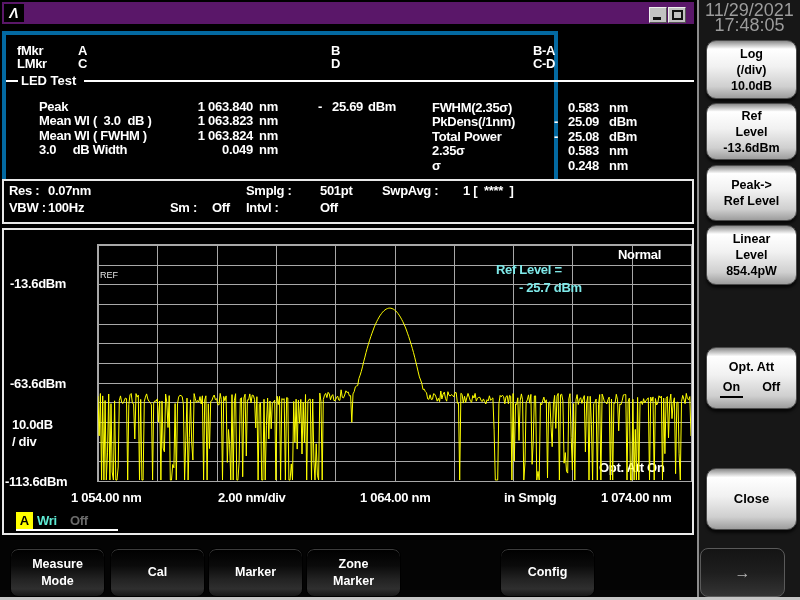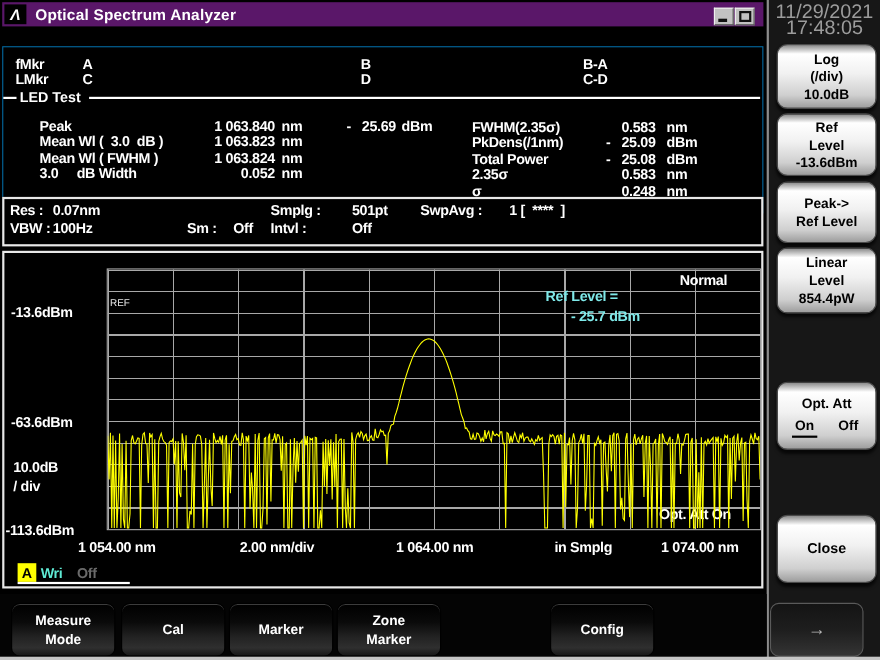--- a/index.html
+++ b/index.html
@@ -13,21 +13,21 @@
   .titlebar{position:absolute;left:2px;top:2px;width:692px;height:22px;background:#5a1769;}
   .logo{position:absolute;left:2px;top:2px;width:20px;height:18px;background:#000;color:#fff;
         display:flex;align-items:center;justify-content:center;font-size:14px;font-style:italic;}
   .wtitle{position:absolute;left:30px;top:3px;font-size:14px;letter-spacing:0.2px;}
   .winbtn{position:absolute;top:5px;width:16px;height:14px;background:#c2c2c2;
           border:1px solid #efefef;border-right-color:#555;border-bottom-color:#555;}
   .gmin{position:absolute;left:3px;bottom:2px;width:8px;height:3px;background:#111;}
   .gmax{position:absolute;left:3px;top:2px;width:7px;height:6px;border:2px solid #111;}
   
   .box{position:absolute;left:2px;box-sizing:border-box;background:#000;}
-  .top-box{top:42px;width:692px;height:152px;border:1px solid #0369a1;}
+  .top-box{top:31px;width:556px;height:152px;border:4px solid #0369a1;}
   .set-box{top:179px;width:692px;height:45px;border:2px solid #e8e8e8;}
   .chart-box{top:228px;width:692px;height:307px;border:2px solid #e8e8e8;}
   
   .legend{position:absolute;left:0;top:38px;width:688px;display:flex;align-items:center;}
   .legend .dash{width:12px;height:2px;background:#fff;}
   .legend .fill{flex:1;height:2px;background:#fff;margin-left:6px;}
   .legend .txt{padding:0 2px 0 3px;font-size:13px;}
   
   .plot{position:absolute;left:93px;top:14px;width:593px;height:236px;border:1px solid #a8a8a8;
         background-image:
@@ -63,21 +63,20 @@
   .dim{color:#6a6a6a;}
   .yellow{color:#5eead4;}
 </style>
 </head>
 <body>
 
 <div class="screen">
 
   <div class="titlebar">
     <div class="logo">Λ</div>
-    <span class="wtitle">Optical Spectrum Analyzer</span>
     <div class="winbtn" style="left:647px">
       <span class="gmin"></span>
     </div>
     <div class="winbtn" style="left:666px">
       <span class="gmax"></span>
     </div>
   </div>
 
   <div class="box top-box">
     <span class="abs t13" style="left:11px;top:9px">fMkr</span>
@@ -103,21 +102,21 @@
 
     <span class="abs t13 pre" style="left:33px;top:79px">Mean Wl (  3.0  dB )</span>
     <span class="abs t13 pre val" style="left:130px;top:79px;width:117px">1 063.823</span>
     <span class="abs t13" style="left:253px;top:79px">nm</span>
 
     <span class="abs t13 pre" style="left:33px;top:94px">Mean Wl ( FWHM )</span>
     <span class="abs t13 pre val" style="left:130px;top:94px;width:117px">1 063.824</span>
     <span class="abs t13" style="left:253px;top:94px">nm</span>
 
     <span class="abs t13 pre" style="left:33px;top:108px">3.0     dB Width</span>
-    <span class="abs t13 pre val" style="left:130px;top:108px;width:117px">0.052</span>
+    <span class="abs t13 pre val" style="left:130px;top:108px;width:117px">0.049</span>
     <span class="abs t13" style="left:253px;top:108px">nm</span>
 
     <span class="abs t13" style="left:426px;top:66px">FWHM(2.35σ)</span>
     <span class="abs t13 pre val" style="left:470px;top:66px;width:123px">0.583</span>
     <span class="abs t13" style="left:603px;top:66px">nm</span>
 
     <span class="abs t13" style="left:426px;top:80px">PkDens(/1nm)</span>
     <span class="abs t13 pre val" style="left:470px;top:80px;width:123px">-   25.09</span>
     <span class="abs t13" style="left:603px;top:80px">dBm</span>
 

